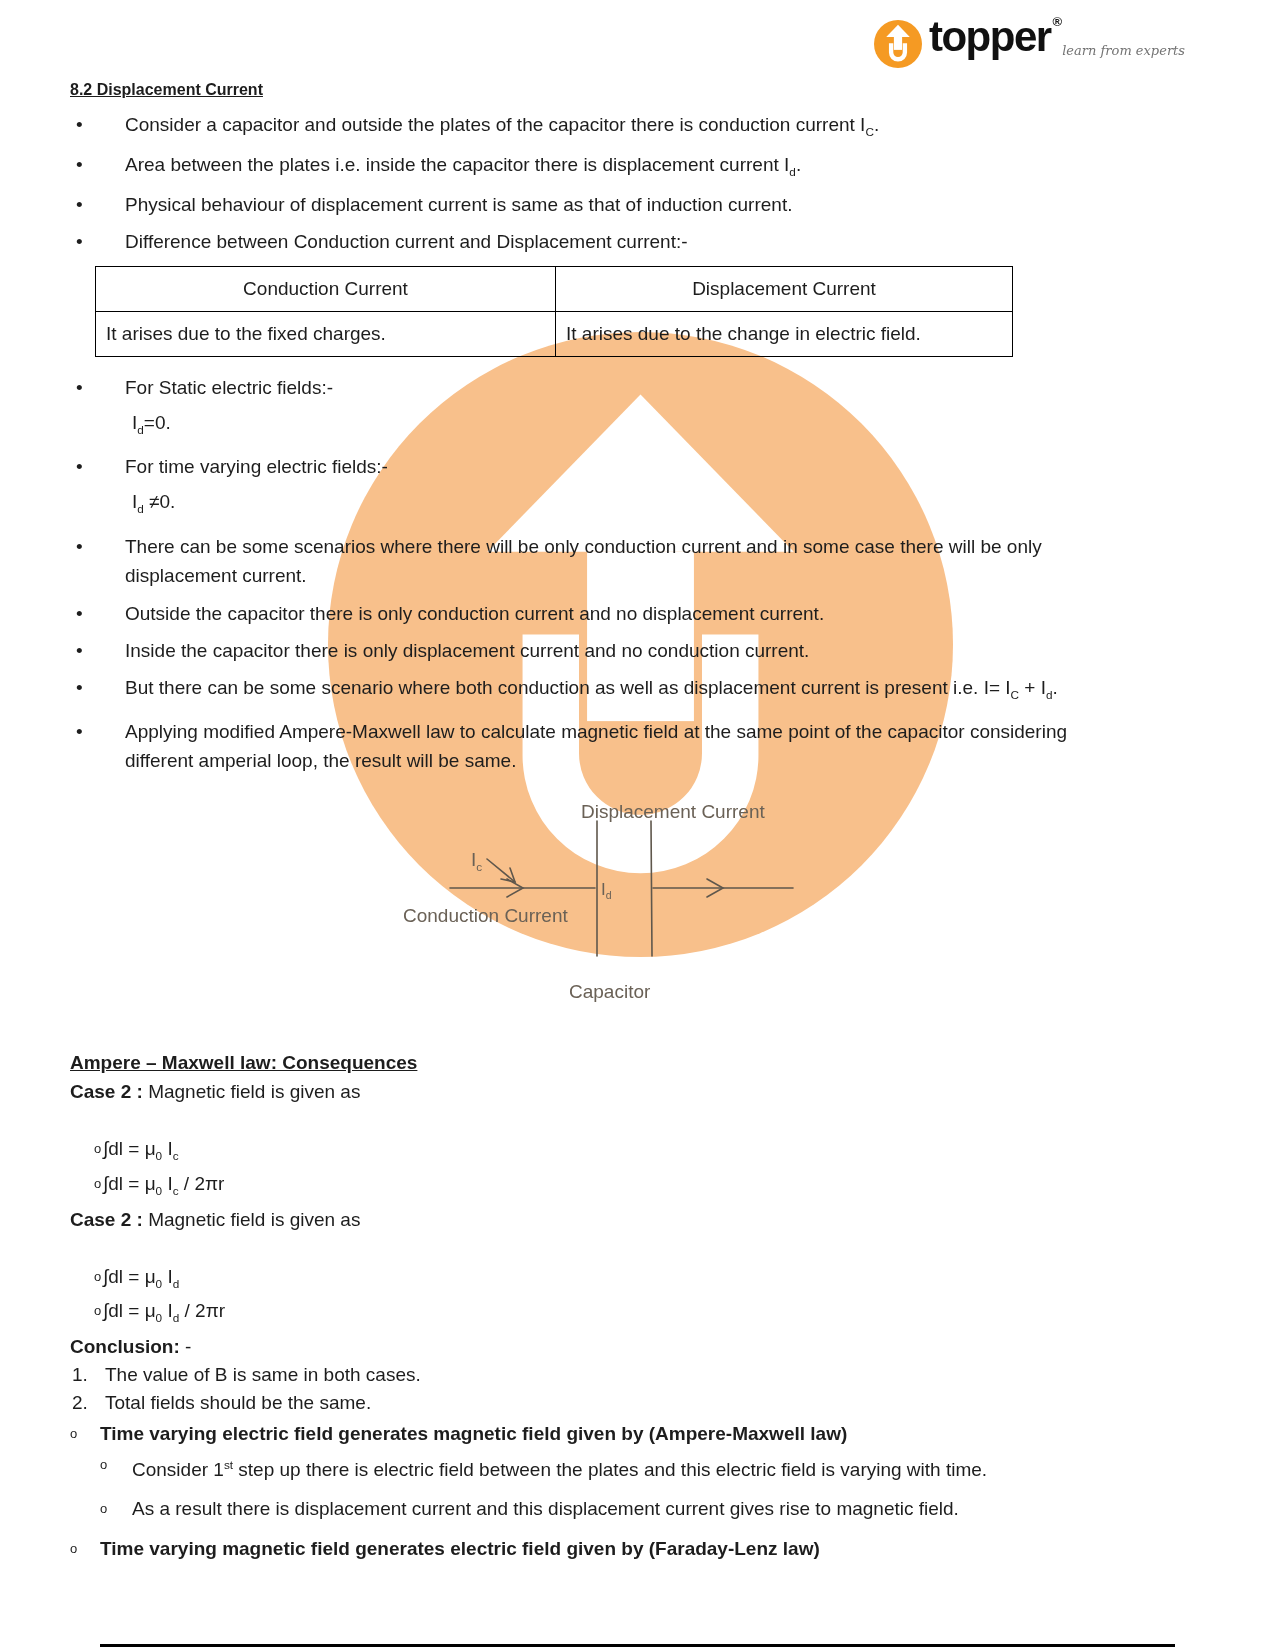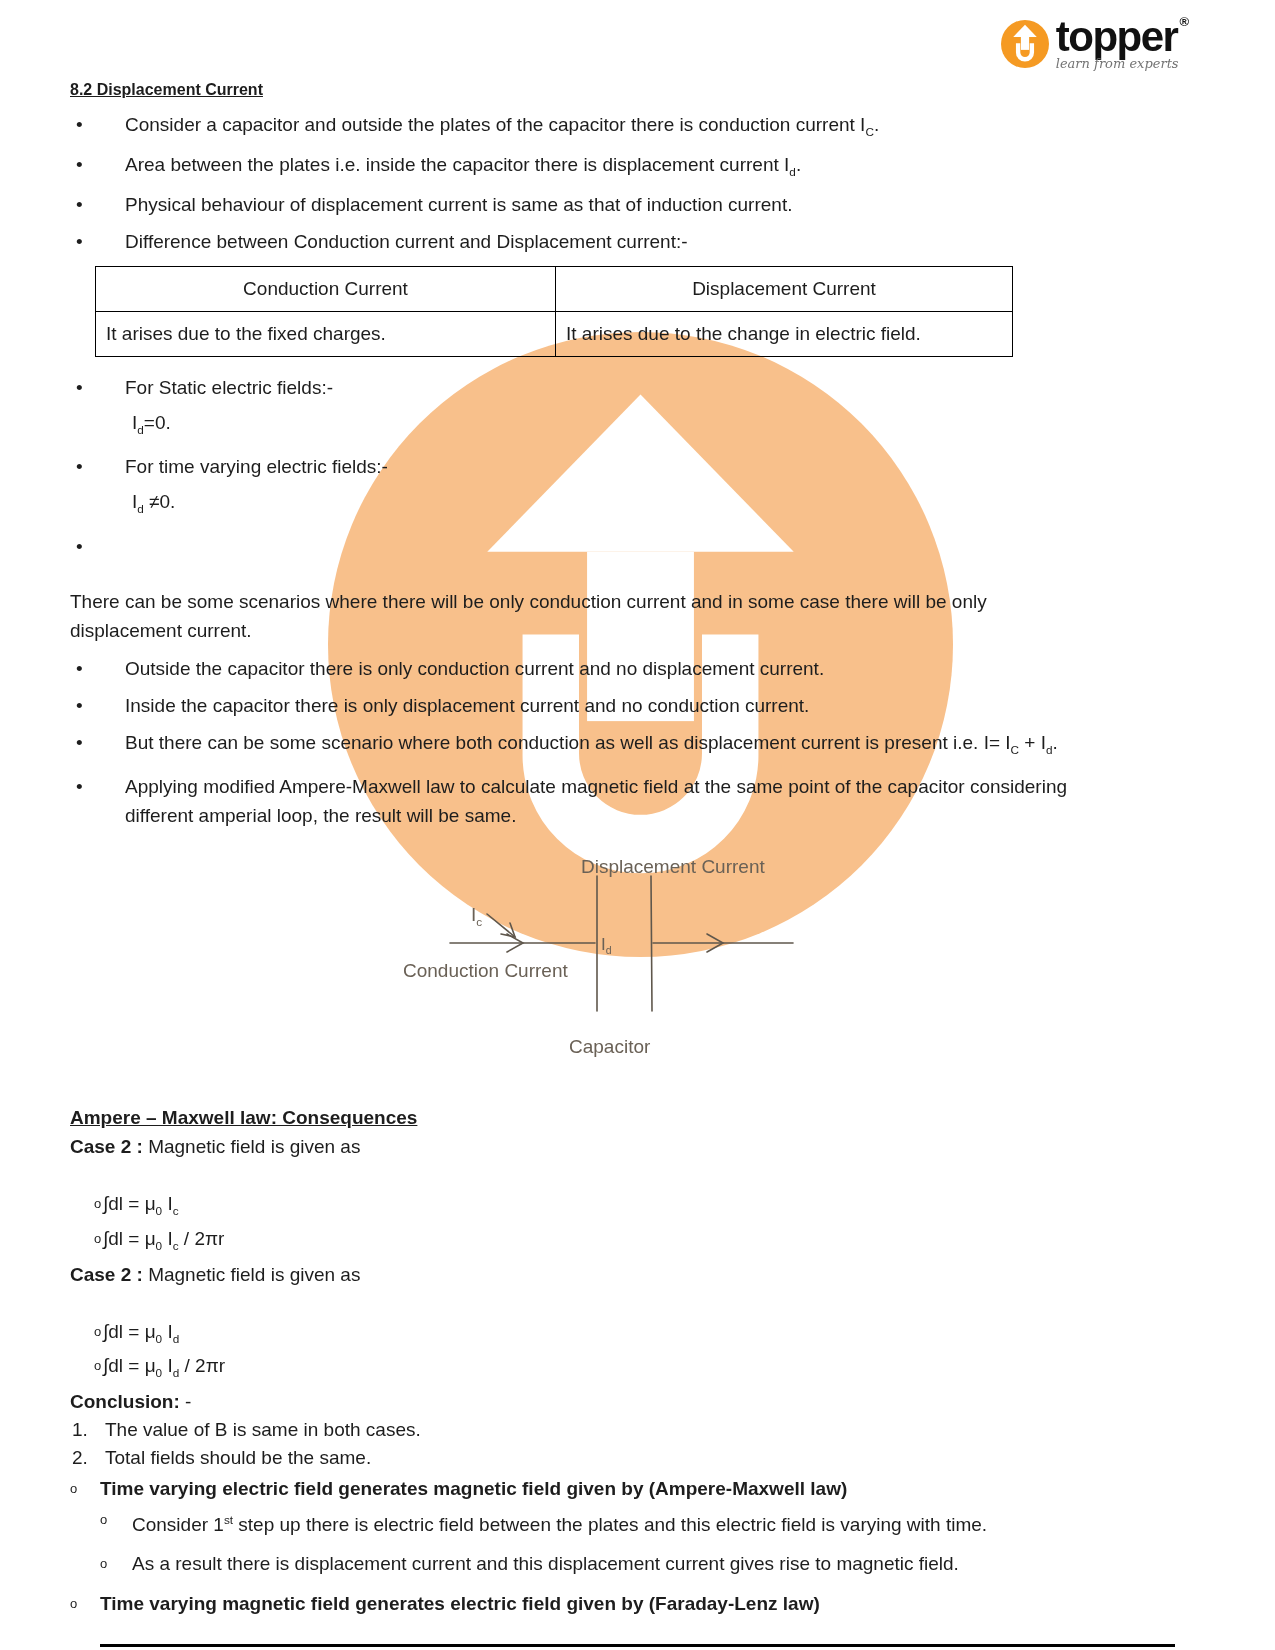--- a/index.html
+++ b/index.html
@@ -10,36 +10,36 @@
     color:#1d1d1d;
   }
   .page { position:relative; width:1275px; height:1650px; background:#fff; overflow:hidden; }
 
   
   .watermark { position:absolute; left:328px; top:332px; width:625px; height:625px; z-index:0; }
 
   
   .logo { position:absolute; top:16px; right:86px; z-index:2; display:flex; align-items:flex-start; gap:7px; }
   .logo-mark { width:48px; height:48px; margin-top:4px; }
-  .logo-textwrap { display:flex; flex-direction:column; align-items:flex-start; }
+  .logo-textwrap { display:flex; flex-direction:row; align-items:flex-end; }
   .brand-line { display:flex; align-items:flex-start; }
   .brand { font-size:42px; font-weight:bold; letter-spacing:-1.5px; color:#111; line-height:1; }
   .reg { font-size:13px; font-weight:bold; color:#111; margin-left:2px; margin-top:-2px; }
   .tagline { font-family:"DejaVu Serif", serif; font-style:italic; font-size:13px; color:#737373; margin-top:-2px; margin-right:4px; }
 
   
   .content { position:relative; z-index:1; padding:75px 95px 0 70px; font-size:19px; line-height:29px; }
   .title { font-size:16px; font-weight:bold; text-decoration:underline; margin-bottom:6px; }
 
   .b { display:flex; margin-bottom:4px;gap:18px; }
   .b .dot { width:37px; flex:0 0 37px; padding-left:6px; }
   .b .dot::before { content:"•"; font-size:19px; }
   .b p { flex:1; max-width:1000px; }
   .b.sp { margin-bottom:8px; }
-  .b.sp2 { margin-bottom:9px;flex-direction:column; }
+  .b.sp2 { margin-bottom:9px; }
 
   .subline { margin:6px 0 9px 62px; }
 
   table.cmp { border-collapse:collapse; margin:10px 0 16px 25px; width:918px; }
   table.cmp th, table.cmp td { border:1.5px solid #000; height:45px; font-weight:normal; font-size:19px; }
   table.cmp th { text-align:center; }
   table.cmp td { text-align:left; padding-left:10px; }
   table.cmp th:first-child, table.cmp td:first-child { width:460px; }
 
   

